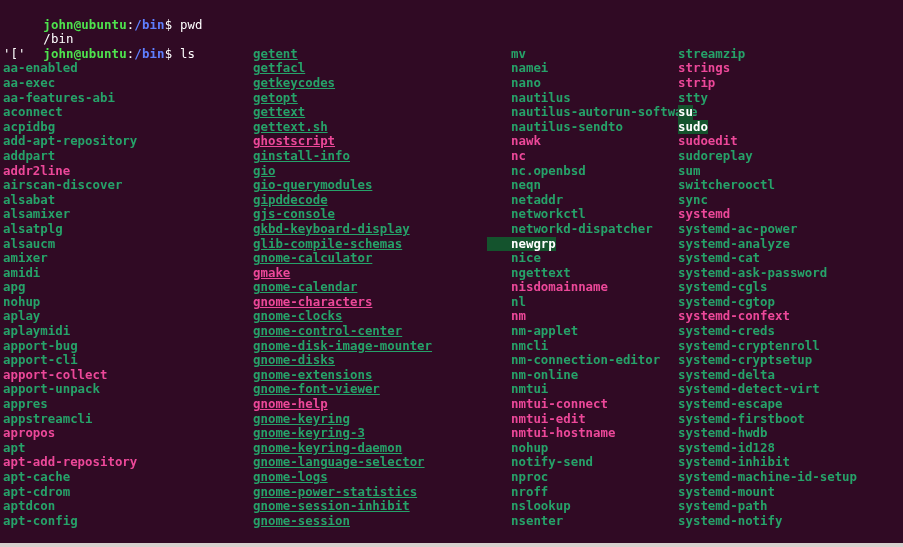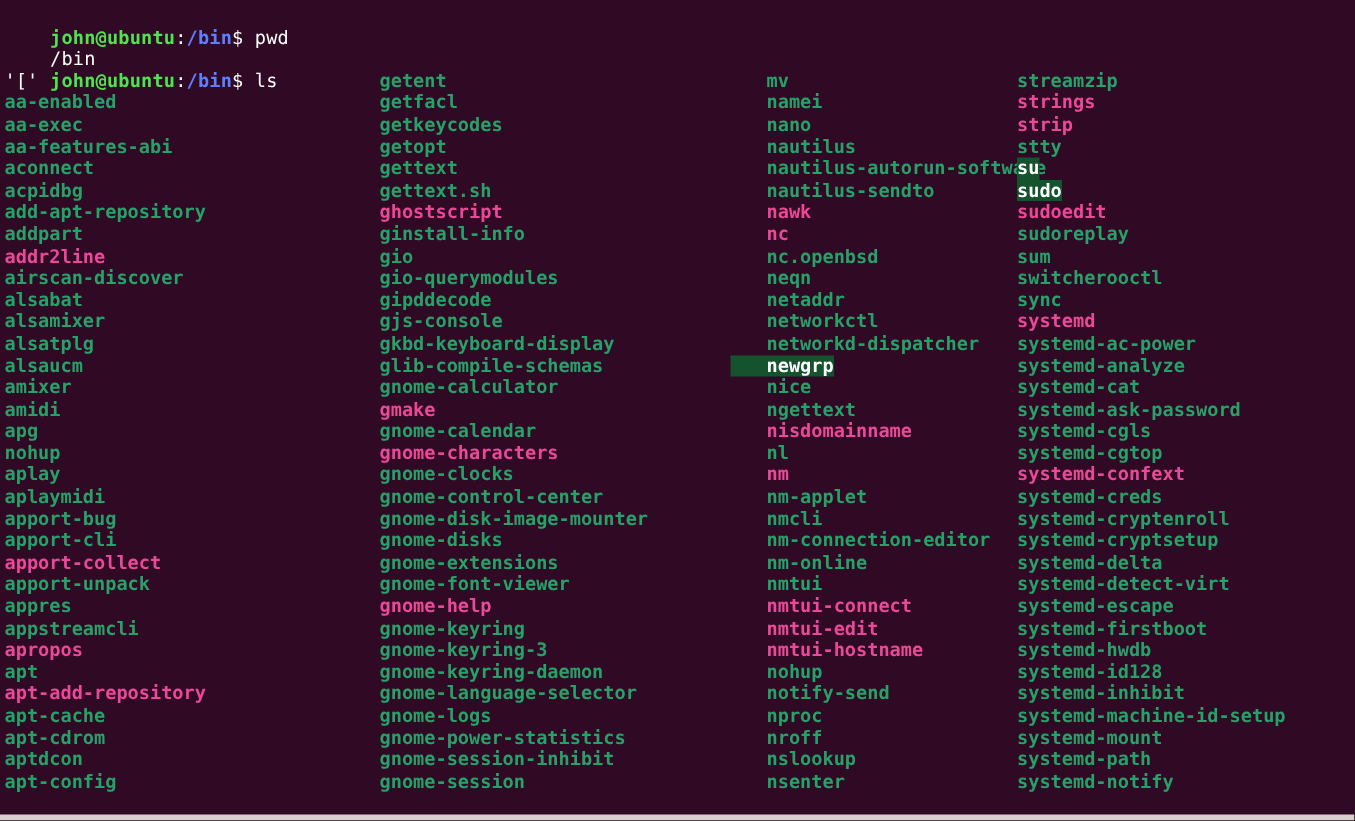--- a/index.html
+++ b/index.html
@@ -21,21 +21,21 @@
     background: #300a24;
     overflow: hidden;
     box-sizing: border-box;
     padding: 3px 0 0 0;
   }
   .term-line {
     height: 14.6px;
     line-height: 14.6px;
     font-size: 12.4px;
     white-space: pre;
-    padding-left: 3px;
+    padding-left: 13px;
     letter-spacing: 0.01em;
   }
   .prompt-user { color: #4ee44e; font-weight: bold; }
   .prompt-colon { color: #ffffff; }
   .prompt-path { color: #5f7fff; font-weight: bold; }
   .prompt-dollar { color: #ffffff; }
   .cmd-text { color: #ffffff; }
   .plain-out { color: #ffffff; }
 
   
@@ -51,21 +51,21 @@
     white-space: pre;
   }
   .ls-cell {
     position: absolute;
     top: 0;
     white-space: pre;
     font-size: 12.4px;
     line-height: 14.6px;
   }
   .col0 { left: 3px; }
-  .col1 { left: 253px; }
+  .col1 { left: 253px; text-decoration: underline; }
   .col2 { left: 487px; padding-left: 24px; }
   .col3 { left: 678px; }
 
   
   .c-exec   { color: #26a269; font-weight: bold; }
   .c-link   { color: #ec4899; font-weight: bold; }
   .c-setuid { color: #ffffff; background: #14532d; font-weight: bold; }
   .c-plain  { color: #ffffff; }
 
   #bottom-edge {

